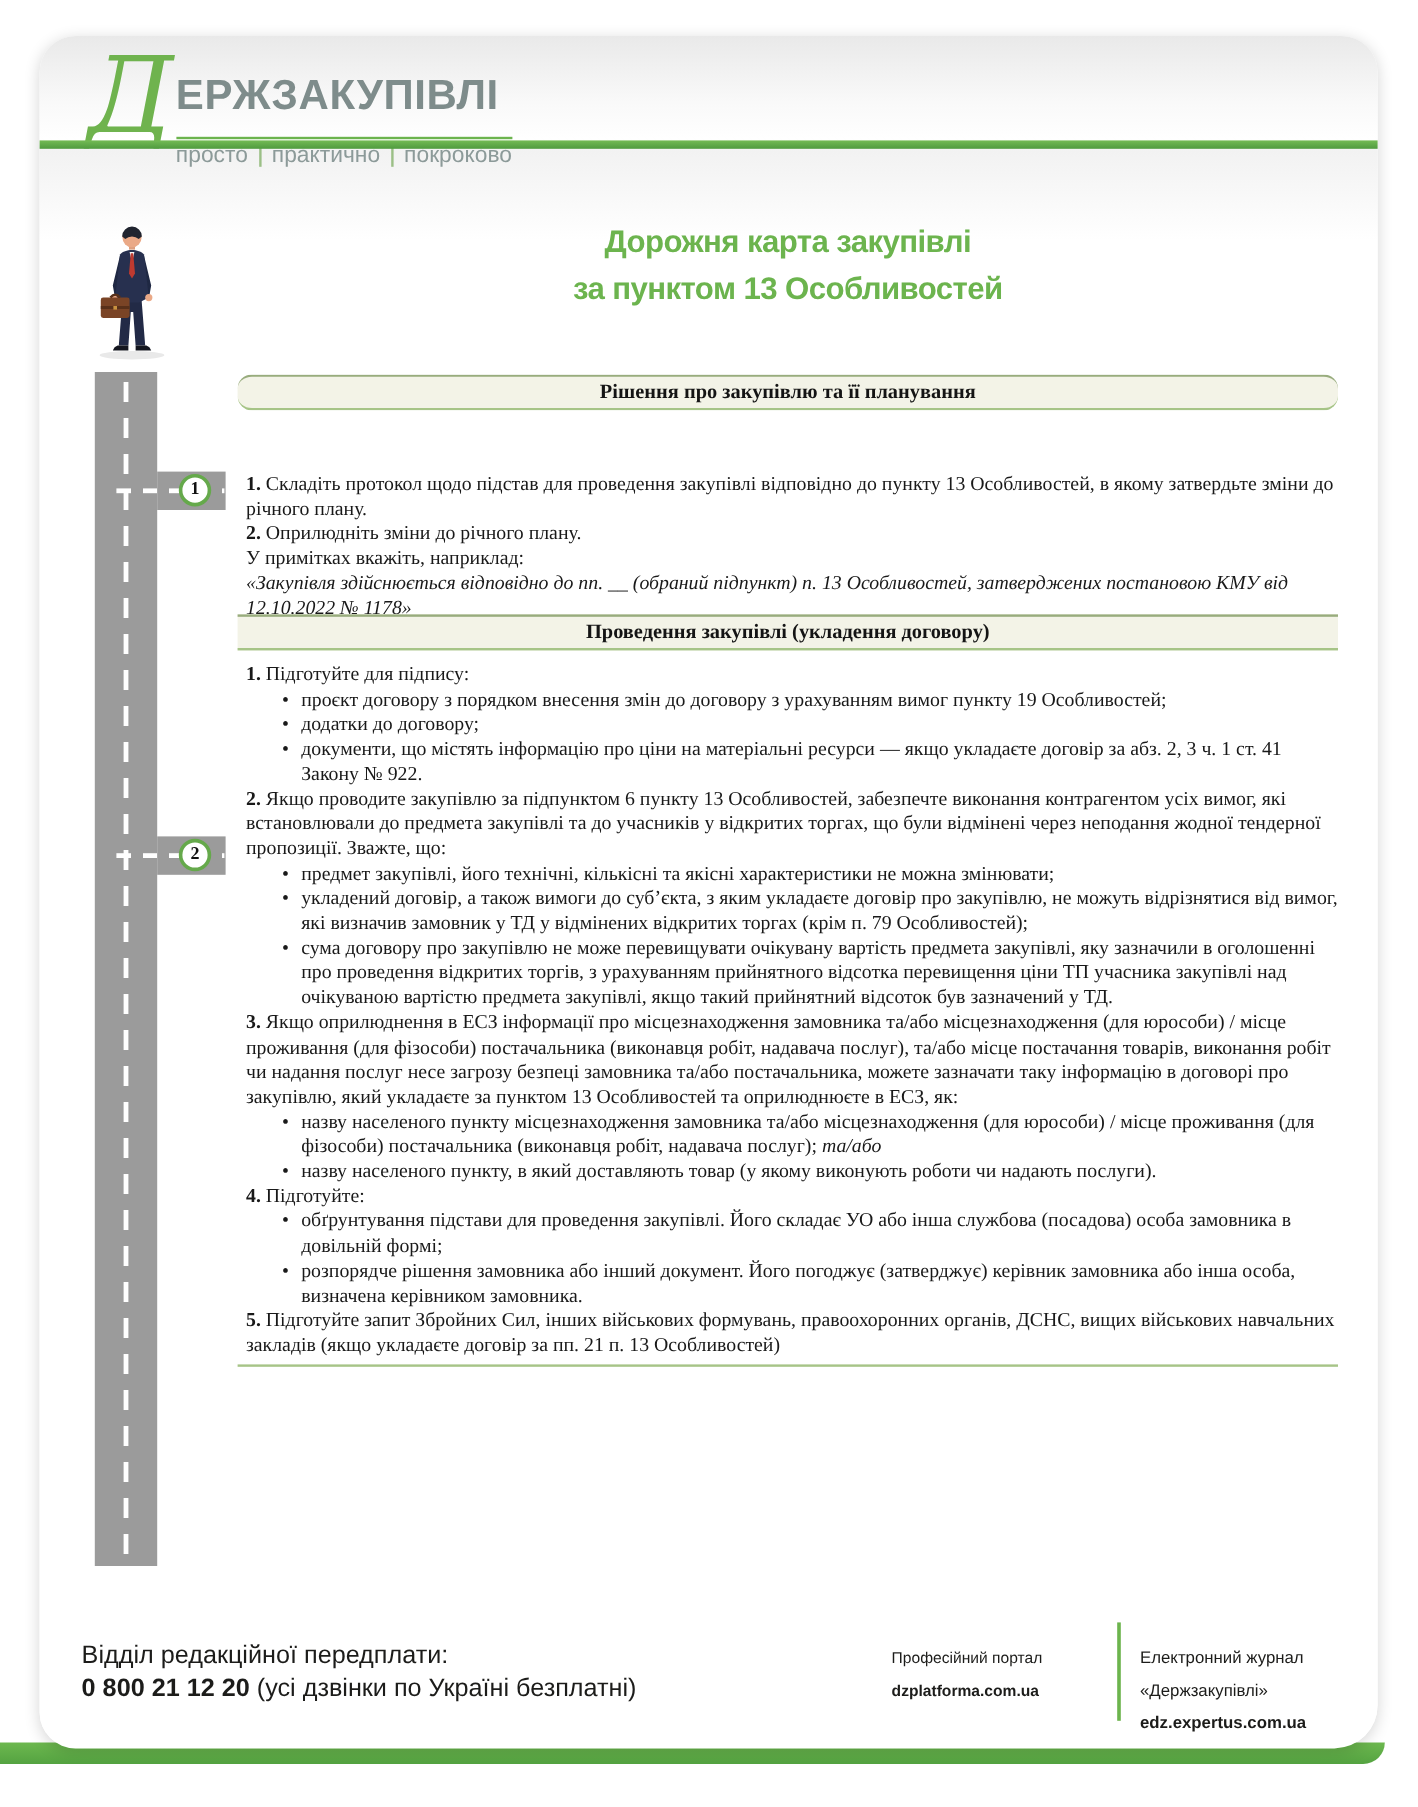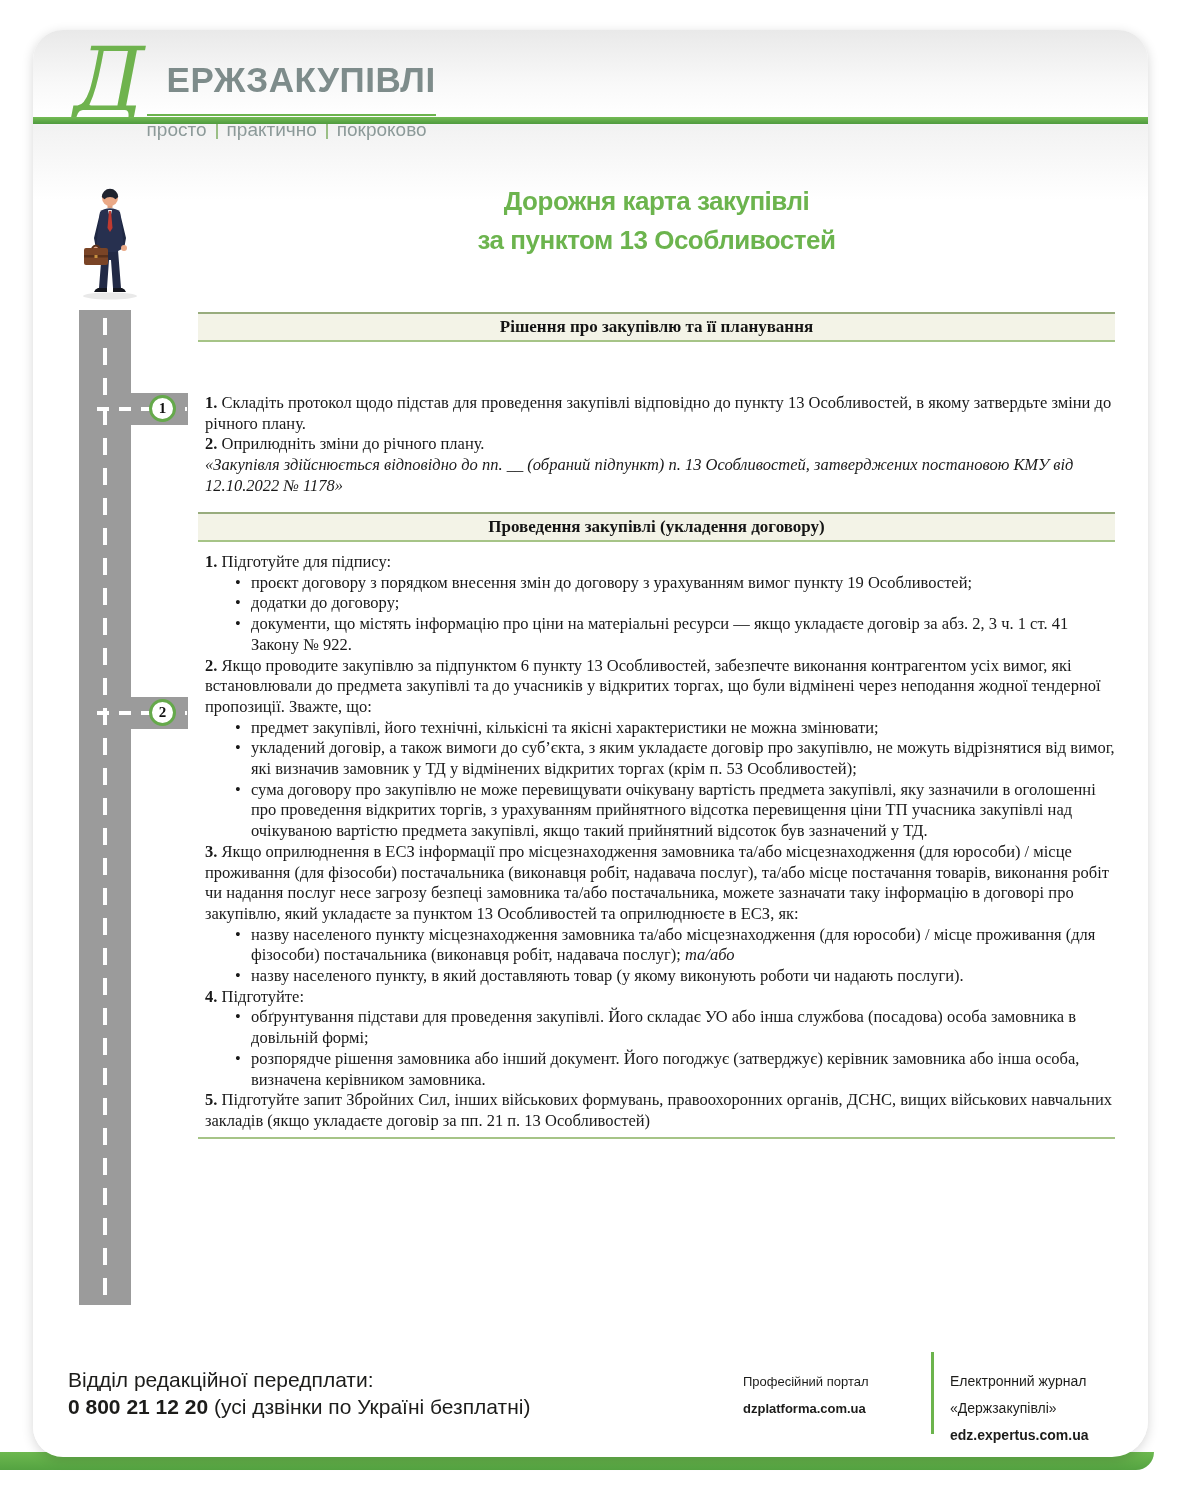--- a/index.html
+++ b/index.html
@@ -11,21 +11,21 @@
   
   .card{position:absolute;left:33px;top:30px;width:1115px;height:1427px;z-index:1;
         border-radius:30px 30px 36px 30px;
         background:linear-gradient(180deg,#e9e9e9 0px,#f9f9f9 55px,#ffffff 86px,
                    #f2f2f2 96px,#ffffff 170px,#ffffff 100%);
         box-shadow:0 3px 12px rgba(0,0,0,0.16);}
   
   .logo{position:absolute;left:40px;top:10px;display:flex;align-items:flex-start;}
   .logo-d{font:italic 400 88px/80px "DejaVu Serif",serif;color:#6fb34e;margin-right:2px;}
   .logo-text{margin-top:22px;}
-  .logo-name{font:700 35px/36px "Liberation Sans",sans-serif;color:#7e8c8b;letter-spacing:0.5px;margin-left:20px;}
+  .logo-name{font:700 35px/36px "Liberation Sans",sans-serif;color:#7e8c8b;letter-spacing:0.5px;}
   .logo-tagline{display:flex;align-items:center;border-top:2px solid #6cb44e;margin-top:16px;
         padding-top:2px;font:400 19px/24px "Liberation Sans",sans-serif;color:#8c9a99;}
   .logo-tagline .sep{width:2px;height:18px;background:#9bbf86;margin:0 9px;}
   
   .greenbar{position:absolute;left:0;right:0;top:87px;height:7px;
         background:linear-gradient(180deg,#74bb55,#4f9b3f);}
   
   .title{position:absolute;left:165px;top:152px;width:917px;text-align:center;
         font-family:"Liberation Sans",sans-serif;font-weight:700;font-size:26px;line-height:39px;
         color:#6cb44e;letter-spacing:-0.5px;}
@@ -113,36 +113,37 @@
     </svg>
 
     <div class="road"></div>
     <div class="branch" style="top:363px;"></div>
     <div class="branch" style="top:667px;"></div>
     <div class="hdash" style="top:377px;"></div>
     <div class="hdash" style="top:681px;"></div>
     <div class="marker" style="top:365px;">1</div>
     <div class="marker" style="top:669px;">2</div>
 
-    <div class="sec-header" style="top:282px;">Рішення про закупівлю та її планування</div>
+    <div class="sec-header" style="top:282px;border-radius:12px;">Рішення про закупівлю та її планування</div>
     <div class="sec-body" style="top:322px;margin-top:41px;">
         <div class="para"><span class="bold">1. </span><span>Складіть протокол щодо підстав для проведення закупівлі відповідно до пункту 13 Особливостей, в якому затвердьте зміни до річного плану.</span></div>
         <div class="para"><span class="bold">2. </span><span>Оприлюдніть зміни до річного плану.</span></div>
+        <div class="para"><span>У примітках вкажіть, наприклад:</span></div>
         <div class="para"><span class="italic">«Закупівля здійснюється відповідно до пп. __ (обраний підпункт) п. 13 Особливостей, затверджених постановою КМУ від 12.10.2022 № 1178»</span></div>
       </div>
 
     <div class="sec-header" style="top:482px;">Проведення закупівлі (укладення договору)</div>
     <div class="sec-body with-endline" style="top:522px;">
         <div class="para"><span class="bold">1. </span><span>Підготуйте для підпису:</span></div>
         <div class="bullet"><span class="dot">•</span><span>проєкт договору з порядком внесення змін до договору з урахуванням вимог пункту 19 Особливостей;</span></div>
         <div class="bullet"><span class="dot">•</span><span>додатки до договору;</span></div>
         <div class="bullet"><span class="dot">•</span><span>документи, що містять інформацію про ціни на матеріальні ресурси — якщо укладаєте договір за абз. 2, 3 ч. 1 ст. 41 Закону № 922.</span></div>
         <div class="para"><span class="bold">2. </span><span>Якщо проводите закупівлю за підпунктом 6 пункту 13 Особливостей, забезпечте виконання контрагентом усіх вимог, які встановлювали до предмета закупівлі та до учасників у відкритих торгах, що були відмінені через неподання жодної тендерної пропозиції. Зважте, що:</span></div>
         <div class="bullet"><span class="dot">•</span><span>предмет закупівлі, його технічні, кількісні та якісні характеристики не можна змінювати;</span></div>
-        <div class="bullet"><span class="dot">•</span><span>укладений договір, а також вимоги до суб’єкта, з яким укладаєте договір про закупівлю, не можуть відрізнятися від вимог, які визначив замовник у ТД у відмінених відкритих торгах (крім п. 53 Особливостей);</span></div>
+        <div class="bullet"><span class="dot">•</span><span>укладений договір, а також вимоги до суб’єкта, з яким укладаєте договір про закупівлю, не можуть відрізнятися від вимог, які визначив замовник у ТД у відмінених відкритих торгах (крім п. 79 Особливостей);</span></div>
         <div class="bullet"><span class="dot">•</span><span>сума договору про закупівлю не може перевищувати очікувану вартість предмета закупівлі, яку зазначили в оголошенні про проведення відкритих торгів, з урахуванням прийнятного відсотка перевищення ціни ТП учасника закупівлі над очікуваною вартістю предмета закупівлі, якщо такий прийнятний відсоток був зазначений у ТД.</span></div>
         <div class="para"><span class="bold">3. </span><span>Якщо оприлюднення в ЕСЗ інформації про місцезнаходження замовника та/або місцезнаходження (для юрособи) / місце проживання (для фізособи) постачальника (виконавця робіт, надавача послуг), та/або місце постачання товарів, виконання робіт чи надання послуг несе загрозу безпеці замовника та/або постачальника, можете зазначати таку інформацію в договорі про закупівлю, який укладаєте за пунктом 13 Особливостей та оприлюднюєте в ЕСЗ, як:</span></div>
         <div class="bullet"><span class="dot">•</span><span>назву населеного пункту місцезнаходження замовника та/або місцезнаходження (для юрособи) / місце проживання (для фізособи) постачальника (виконавця робіт, надавача послуг); </span><span class="italic">та/або</span></div>
         <div class="bullet"><span class="dot">•</span><span>назву населеного пункту, в який доставляють товар (у якому виконують роботи чи надають послуги).</span></div>
         <div class="para"><span class="bold">4. </span><span>Підготуйте:</span></div>
         <div class="bullet"><span class="dot">•</span><span>обґрунтування підстави для проведення закупівлі. Його складає УО або інша службова (посадова) особа замовника в довільній формі;</span></div>
         <div class="bullet"><span class="dot">•</span><span>розпорядче рішення замовника або інший документ. Його погоджує (затверджує) керівник замовника або інша особа, визначена керівником замовника.</span></div>
         <div class="para"><span class="bold">5. </span><span>Підготуйте запит Збройних Сил, інших військових формувань, правоохоронних органів, ДСНС, вищих військових навчальних закладів (якщо укладаєте договір за пп. 21 п. 13 Особливостей)</span></div>
       </div>
 

